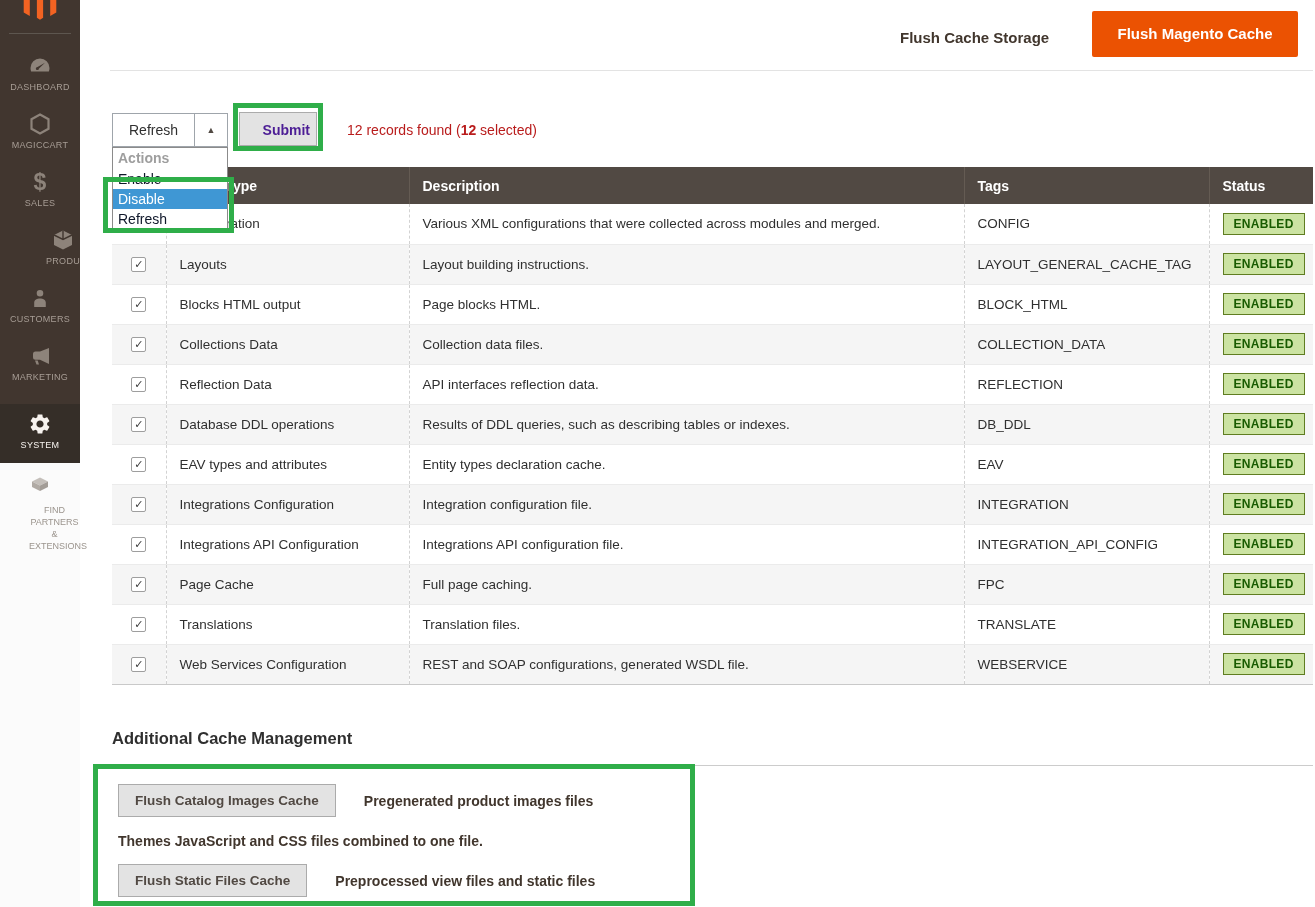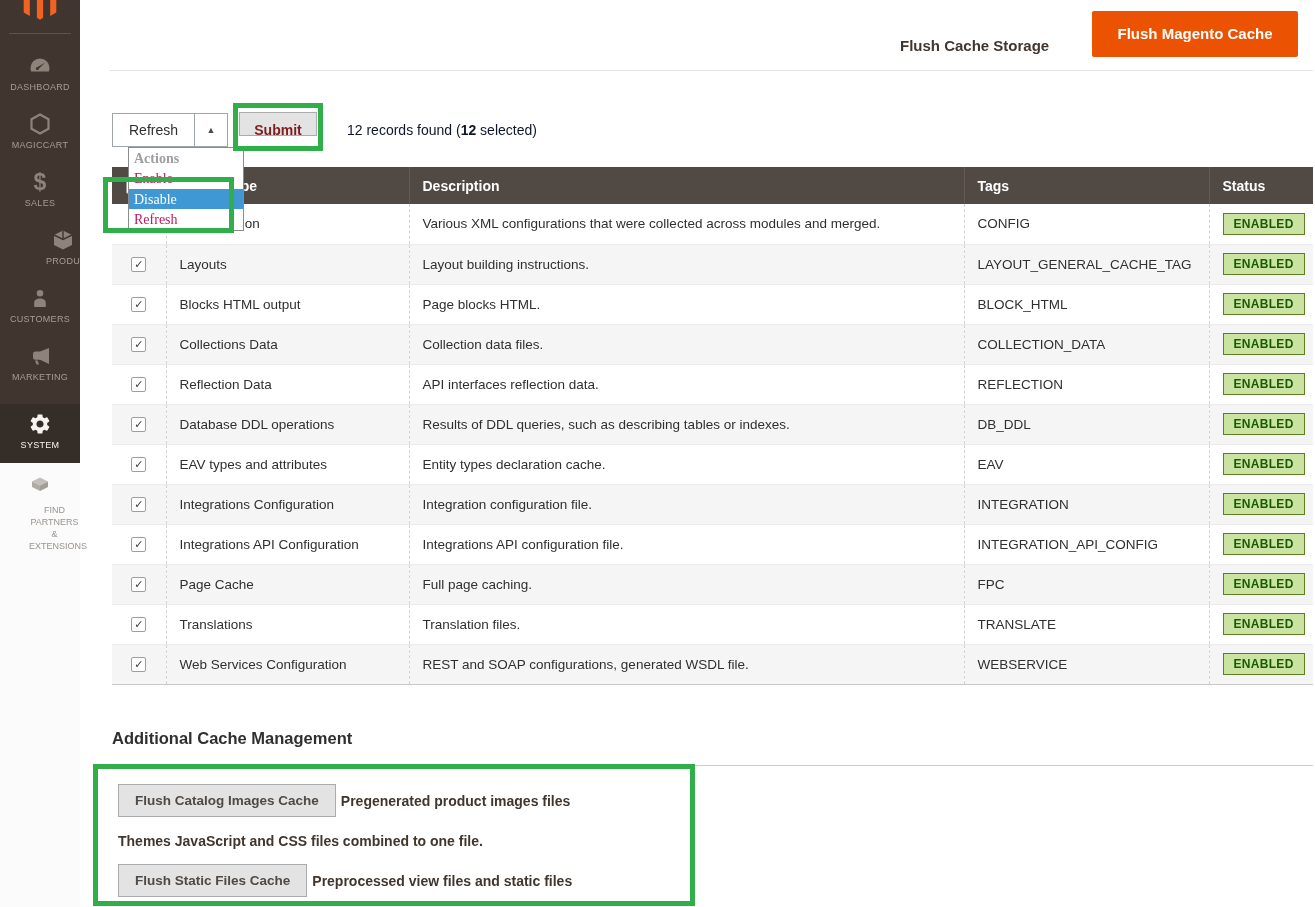--- a/index.html
+++ b/index.html
@@ -15,42 +15,42 @@
             text-align:center;cursor:pointer;}
   .nav-item .icon{height:24px;display:flex;align-items:center;justify-content:center;}
   .nav-item .nav-label{display:block;margin-top:4px;font-size:9px;letter-spacing:.3px;color:#a79d95;}
   .nav-item.active{background:#352e28;height:59px;}
   .nav-item.active .nav-label{color:#f7f3ef;}
   .icon-dollar{font-size:23px;font-weight:bold;color:#8d837a;line-height:24px;}
   .fp-item{position:absolute;left:0;top:472px;width:80px;text-align:center;}
   .fp-item .fp-label{display:block;font-size:9px;color:#9b948d;line-height:12px;margin-top:4px;margin-left:29px;}
 
   
-  .flush-storage{position:absolute;left:900px;top:37px;font-size:15px;font-weight:600;color:#41362d;cursor:pointer;}
+  .flush-storage{position:absolute;left:900px;top:29px;font-size:15px;font-weight:600;color:#41362d;cursor:pointer;}
   .flush-magento{position:absolute;left:1092px;top:11px;width:206px;height:46px;background:#eb5202;
                  color:#ffffff;font-size:15px;font-weight:700;text-align:center;line-height:46px;
                  border-radius:2px;cursor:pointer;}
   .top-divider{position:absolute;left:110px;top:70px;width:1203px;height:1px;background:#e3e3e3;}
 
   
   .action-select{position:absolute;left:112px;top:113px;width:116px;height:34px;box-sizing:border-box;
                  background:#ffffff;border:1px solid #9fa5ab;display:flex;cursor:pointer;}
   .sel-text{flex:1;text-align:center;line-height:32px;font-size:14px;color:#303030;}
   .sel-arrow{width:32px;border-left:1px solid #9fa5ab;text-align:center;line-height:32px;
              font-size:9px;color:#514943;}
-  .action-list{position:absolute;left:128px;top:147px;width:116px;box-sizing:border-box;background:#ffffff;
-               border:1px solid #8b8b8b;z-index:5;font-family:Liberation Serif, serif;}
-  .opt{height:20px;line-height:20px;padding-left:5px;font-size:14px;color:#be185d;cursor:pointer;}
+  .action-list{position:absolute;left:112px;top:147px;width:116px;box-sizing:border-box;background:#ffffff;
+               border:1px solid #8b8b8b;z-index:5;}
+  .opt{height:20px;line-height:20px;padding-left:5px;font-size:14px;color:#0f172a;cursor:pointer;}
   .opt.group{height:21px;line-height:21px;font-weight:700;color:#9e9e9e;cursor:default;}
   .opt.selected{height:20px;line-height:21px;background:#3f97d4;color:#ffffff;}
   .opt:last-child{height:21px;line-height:21px;}
-  .submit-btn{position:absolute;left:239px;top:112px;width:78px;height:24px;box-sizing:border-box;
-              background:#e3e3e3;border:1px solid #ababab;font-size:14px;font-weight:700;color:#7f1d1d;
-              text-align:center;line-height:32px;cursor:pointer;}
-  .records{position:absolute;left:347px;top:122px;font-size:14px;color:#0f172a;}
+  .submit-btn{position:absolute;left:239px;top:112px;width:78px;height:34px;box-sizing:border-box;
+              background:#e3e3e3;border:1px solid #ababab;font-size:14px;font-weight:700;color:#4c1d95;
+              text-align:right;line-height:32px;cursor:pointer;}
+  .records{position:absolute;left:347px;top:122px;font-size:14px;color:#b91c1c;}
 
   
   table.cache{position:absolute;left:112px;top:167px;width:1201px;border-collapse:collapse;table-layout:fixed;}
   table.cache thead tr{height:37px;background:#514943;}
   table.cache th{color:#ffffff;font-size:14px;font-weight:700;text-align:left;padding:0 0 0 13px;
                  border-left:1px solid #645b53;}
   table.cache th:first-child{border-left:none;padding:0;text-align:center;}
   table.cache tbody tr{height:40px;border-bottom:1px solid #ebebeb;}
   table.cache tbody tr:nth-child(even){background:#f5f5f5;}
   table.cache tbody tr:last-child{border-bottom:1px solid #c9c9c9;}
@@ -60,21 +60,21 @@
   .cb{display:inline-block;width:15px;height:15px;box-sizing:border-box;border:1px solid #9e9e9e;
       border-radius:2px;background:#ffffff;line-height:13px;text-align:center;font-size:11px;
       color:#3a3a3a;vertical-align:middle;cursor:pointer;}
   .hdr-caret{font-size:8px;color:#d8d3ce;margin-left:3px;vertical-align:middle;cursor:pointer;}
   .badge{display:inline-block;padding:3px 10px;background:#cbe3a2;border:1px solid #5f7d21;
          color:#185b00;font-size:12px;font-weight:700;letter-spacing:.3px;}
 
   
   .add-title{position:absolute;left:112px;top:729px;font-size:16.5px;font-weight:600;color:#2f2f2f;}
   .add-divider{position:absolute;left:110px;top:765px;width:1203px;height:1px;background:#cccccc;}
-  .add-row{position:absolute;left:118px;display:flex;align-items:center;gap:5px;height:33px;}
+  .add-row{position:absolute;left:118px;display:flex;align-items:center;gap:28px;height:33px;}
   .add-btn{height:33px;box-sizing:border-box;padding:0 16px;background:#e3e3e3;border:1px solid #ababab;
            font-family:inherit;font-size:13.5px;font-weight:700;color:#514943;line-height:31px;cursor:pointer;}
   .add-desc{font-size:14px;font-weight:700;color:#41362d;}
 
   
   .annot{position:absolute;border:5px solid #2fae49;box-sizing:border-box;z-index:20;pointer-events:none;}
   .annot-submit{left:233px;top:103px;width:90px;height:48px;}
   .annot-dropdown{left:103px;top:177px;width:131px;height:56px;}
   .annot-additional{left:93px;top:764px;width:602px;height:142px;}
 </style>

